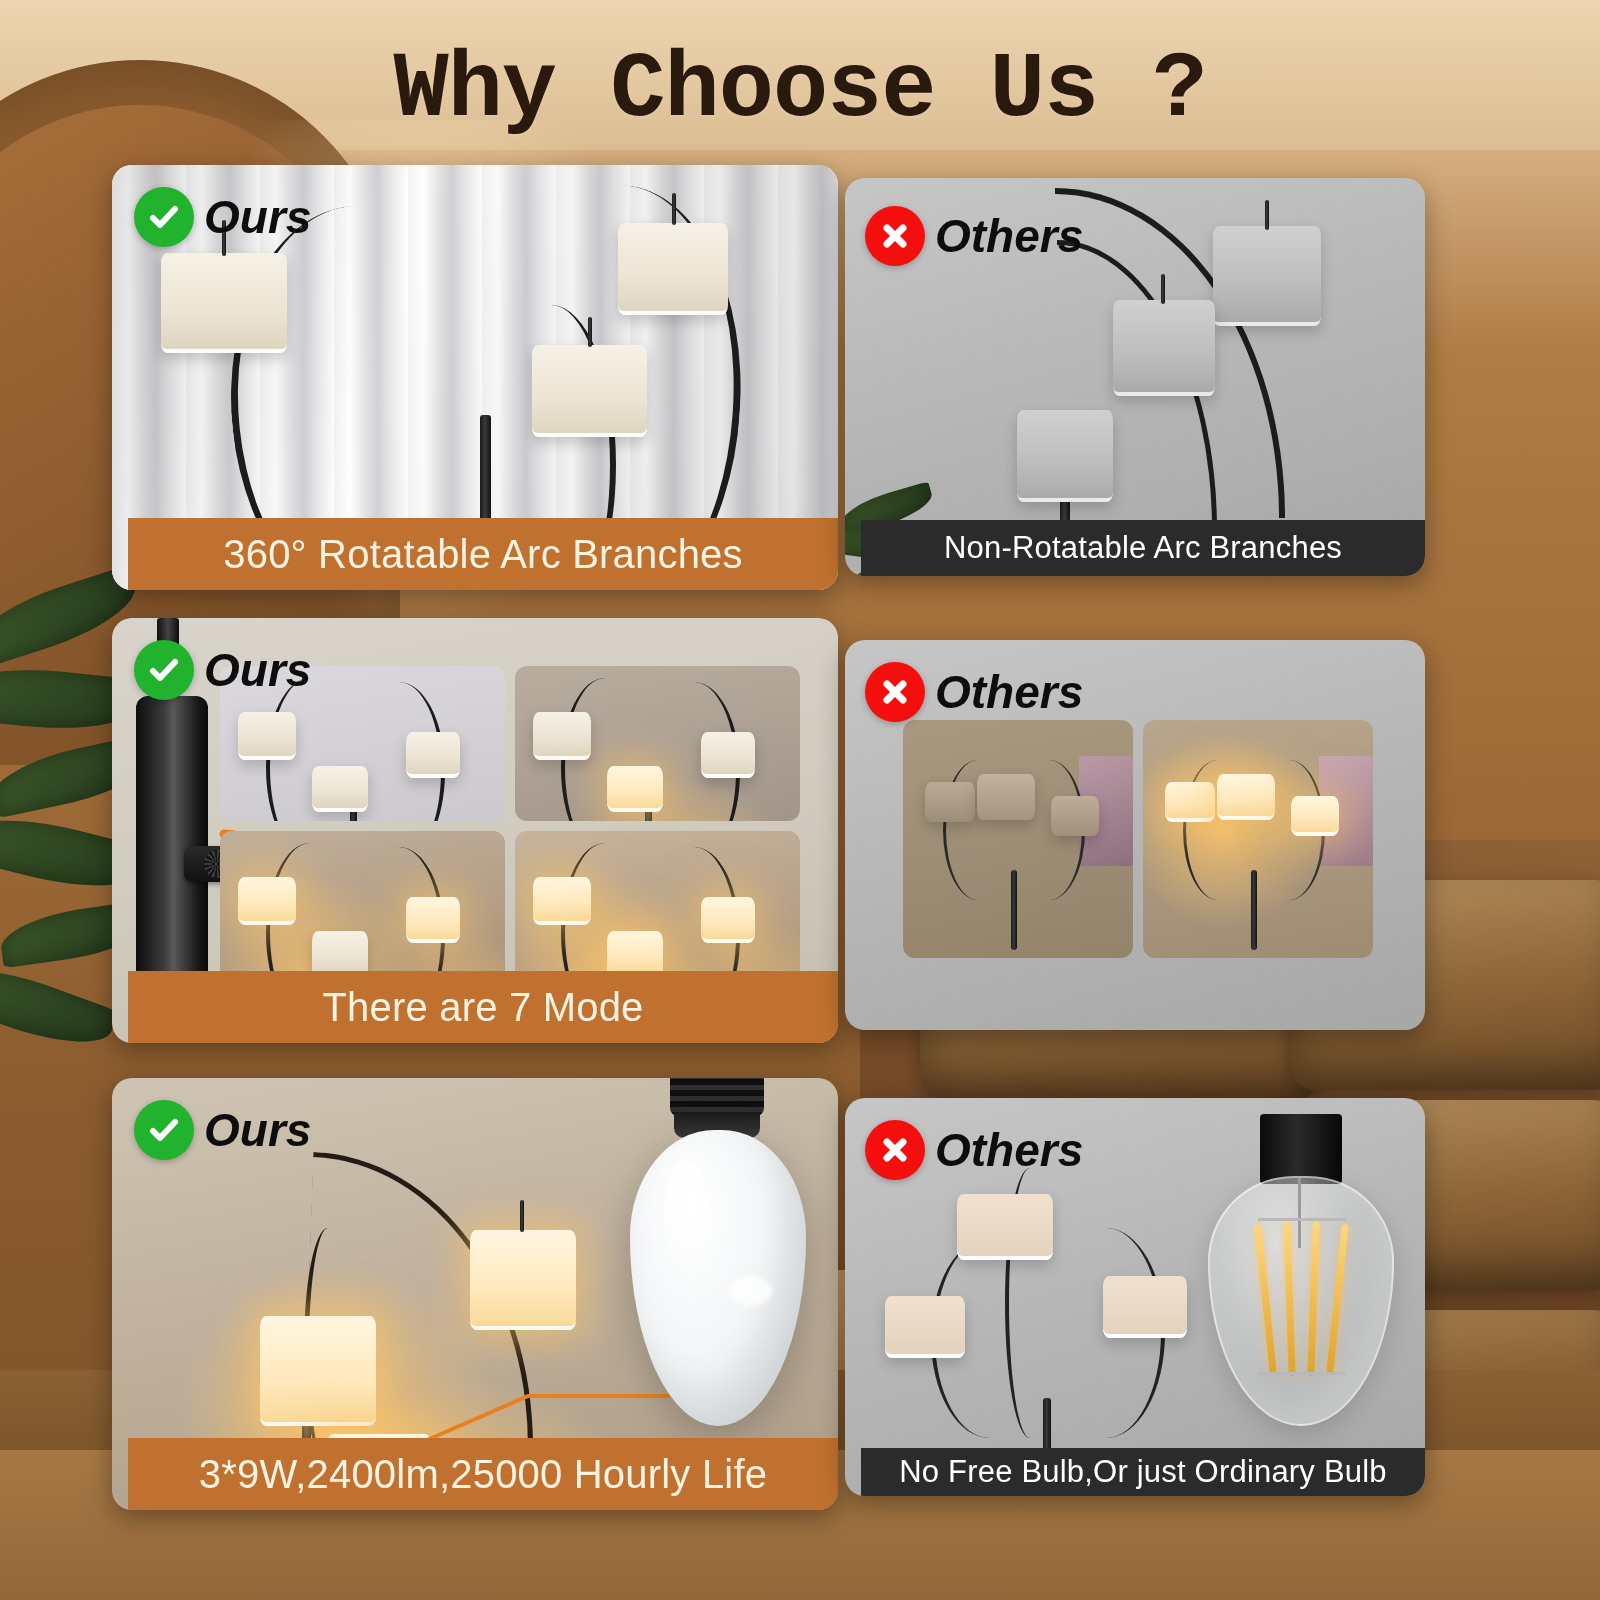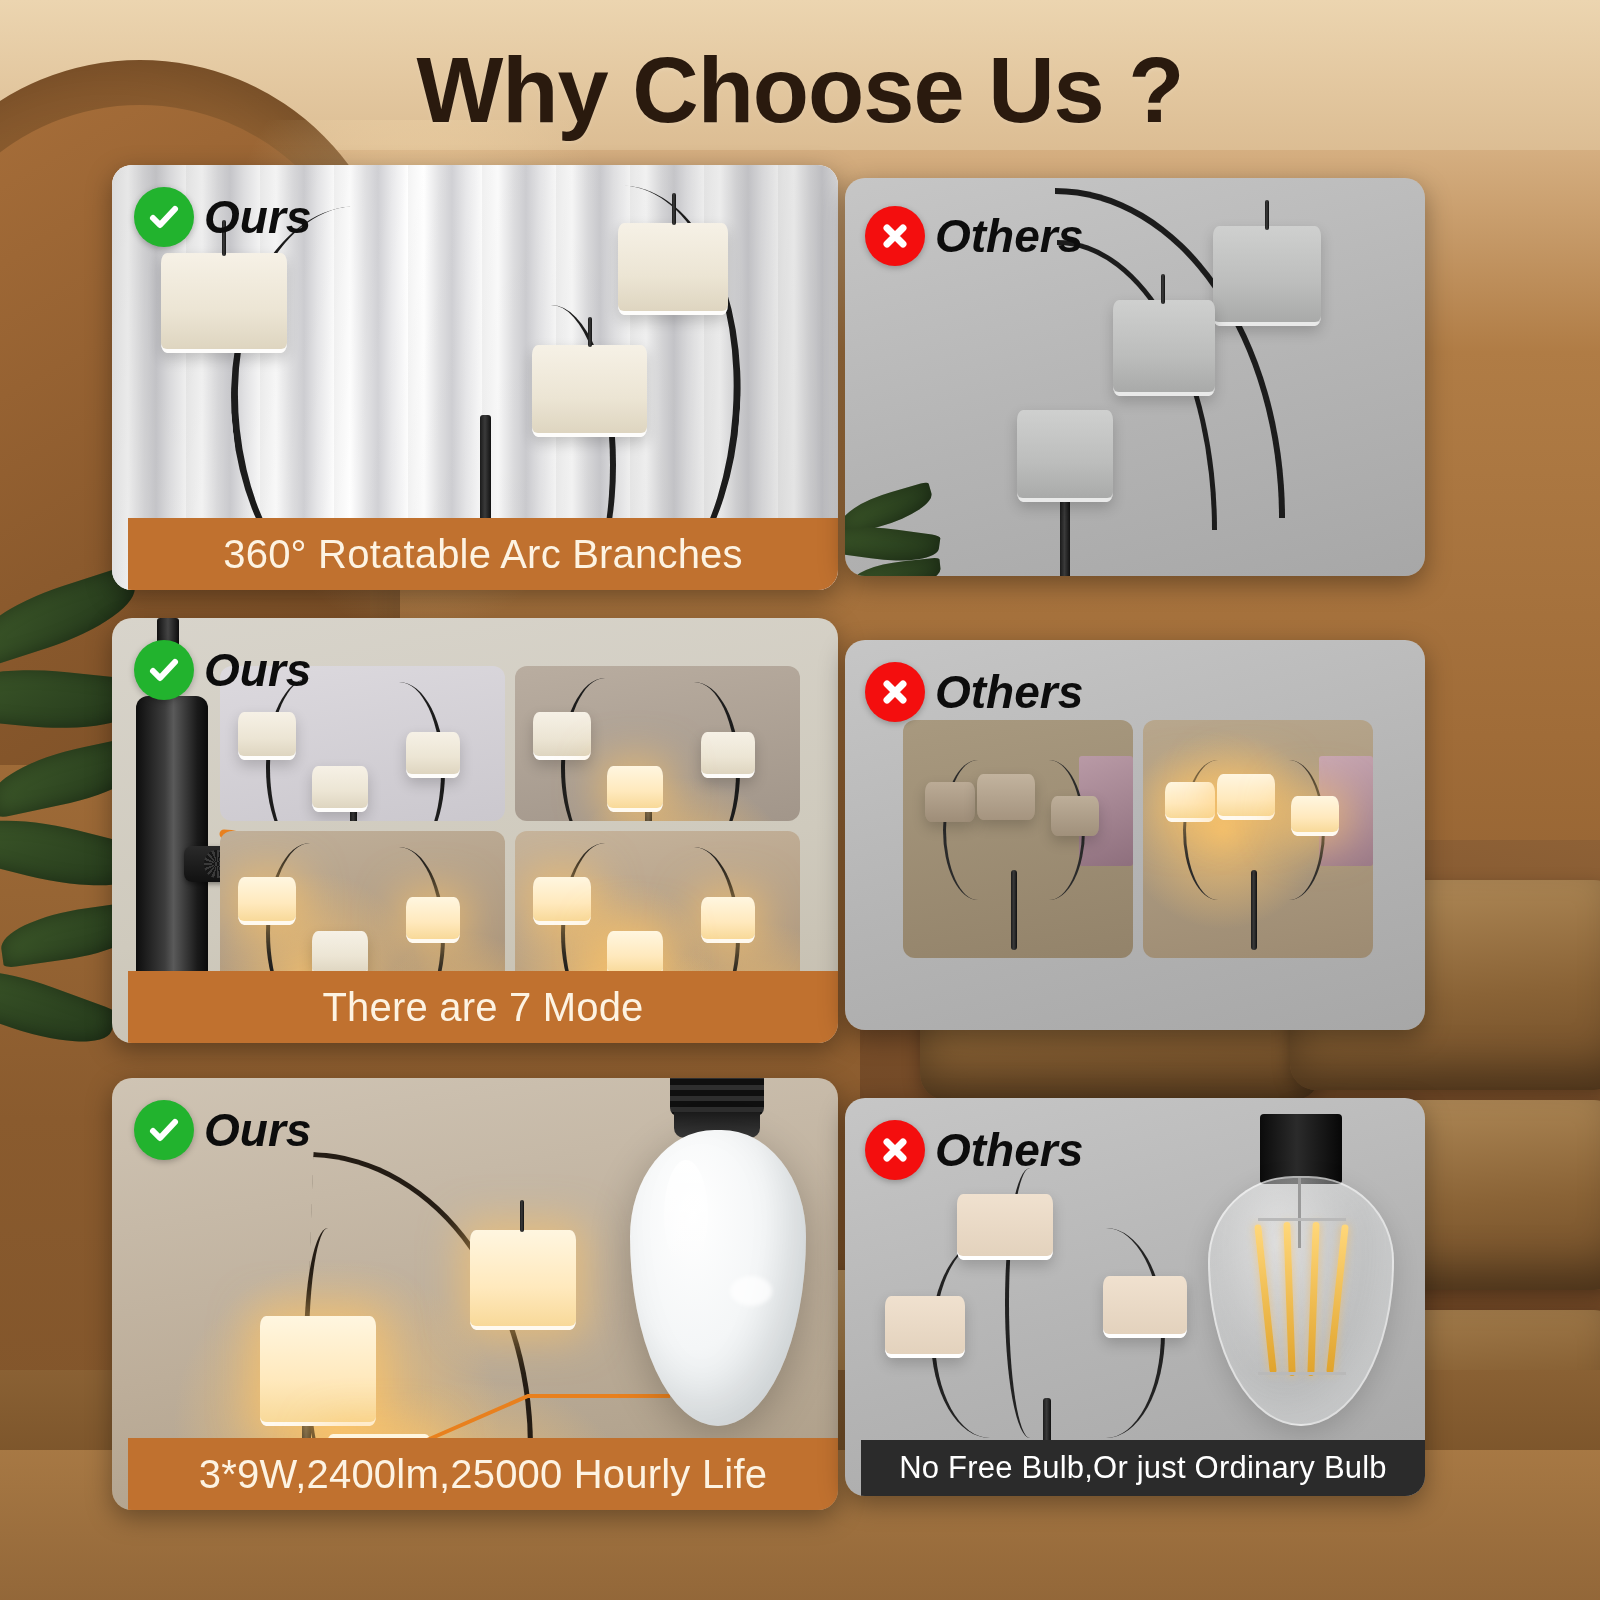--- a/index.html
+++ b/index.html
@@ -69,21 +69,21 @@
     box-shadow:0 10px 24px rgba(0,0,0,.3);
   }
 
   
   #title{
     position:absolute; top:38px; left:0; width:100%;
     text-align:center; z-index:5;
     font-size:92px; font-weight:bold;
     letter-spacing:-1px;
     color:#2a1a0e;
-    font-family:Liberation Sans, sans-serif;
+    font-family:Liberation Mono, monospace;
     text-shadow:0 2px 4px rgba(255,255,255,.12);
   }
 
   
   #grid{ position:absolute; inset:0; z-index:4; }
 
   .panel{
     position:absolute;
     border-radius:20px;
     overflow:hidden;
@@ -289,20 +289,21 @@
 
         <div class="shade grey" style="left:172px; top:232px; width:96px; height:92px;"></div>
 
         <div class="bg-plant" style="left:-16px; top:310px; width:140px; height:110px;">
           <div class="leaf" style="left:10px; top:6px;  width:95px; height:30px; transform:rotate(-16deg);"></div>
           <div class="leaf" style="left:0px;  top:40px; width:110px;height:32px; transform:rotate(8deg);"></div>
           <div class="leaf" style="left:22px; top:74px; width:90px; height:28px; transform:rotate(-6deg);"></div>
         </div>
       </div>
     </div>
+    <div class="caption others" style="height:56px; font-size:31px;">Non-Rotatable Arc Branches</div>
     <div class="badge bad" style="left:20px; top:28px;">
       <span class="mark">
         <svg width="36" height="36" viewBox="0 0 36 36">
           <path d="M10 10 L26 26 M26 10 L10 26" stroke="#fff" stroke-width="7" stroke-linecap="round"></path>
           </svg>
       </span>
       <span class="label">Others</span>
     </div>
   </div>
 
@@ -532,21 +533,21 @@
                       background:linear-gradient(180deg,#ffd77a,#e0a32c); transform:rotate(2deg);
                       box-shadow:0 0 8px rgba(255,190,80,.6);"></div>
           <div style="position:absolute; left:134px; top:110px; width:7px; height:150px; border-radius:4px;
                       background:linear-gradient(180deg,#ffd77a,#e0a32c); transform:rotate(6deg);
                       box-shadow:0 0 8px rgba(255,190,80,.6);"></div>
           <div style="position:absolute; left:58px; top:104px; width:88px; height:3px; background:#b9b9b9;"></div>
           <div style="position:absolute; left:58px; top:258px; width:88px; height:3px; background:#b9b9b9;"></div>
         </div>
       </div>
     </div>
-    <div class="caption others" style="height:56px; font-size:31px;">No Free Bulb,Or just Ordinary Bulb</div>
+    <div class="caption others" style="height:48px; font-size:31px;">No Free Bulb,Or just Ordinary Bulb</div>
     <div class="badge bad" style="left:20px; top:22px;">
       <span class="mark">
         <svg width="36" height="36" viewBox="0 0 36 36">
           <path d="M10 10 L26 26 M26 10 L10 26" stroke="#fff" stroke-width="7" stroke-linecap="round"></path>
           </svg>
       </span>
       <span class="label">Others</span>
     </div>
   </div>
 

